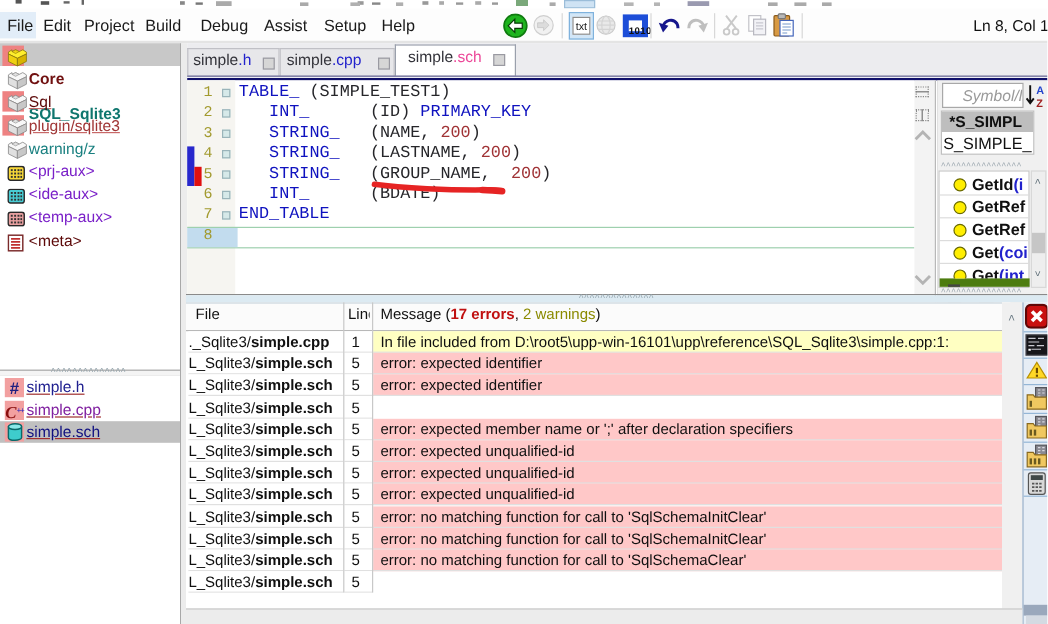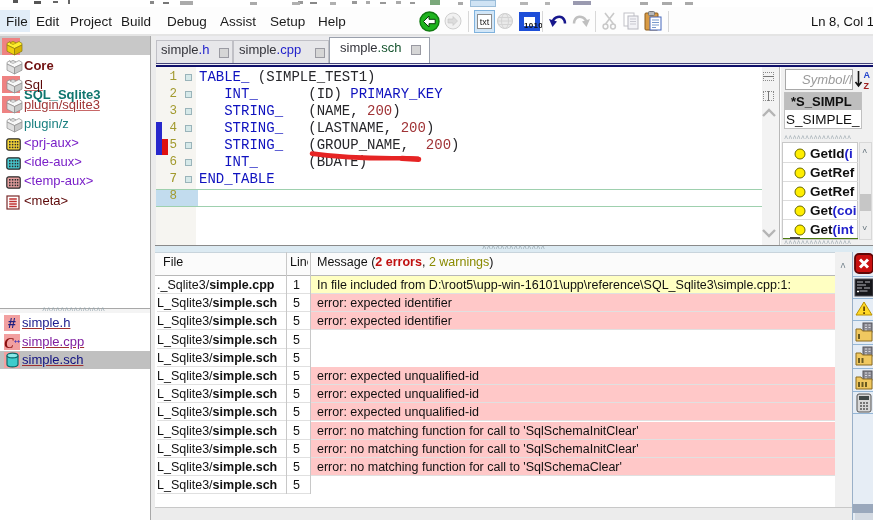--- a/index.html
+++ b/index.html
@@ -167,21 +167,21 @@
       </div>
       <div class="pkgrow" style="top:113.8px">
         <span class="ic" style="left:3px;top:1px">
           <svg width="17" height="16" viewBox="0 0 17 16">
  <polygon points="4,3 7,1.5 10,3 13,1.5 16,3.4 16,5 8.5,8.6 1,5 1,3.4 4,1.5" fill="#f8f8f8" stroke="#8c8c8c" stroke-width="0.7"></polygon>
  <polygon points="1,5 8.5,8.6 8.5,15 1,11.2" fill="#e0e0e0" stroke="#8c8c8c" stroke-width="0.7"></polygon>
  <polygon points="16,5 8.5,8.6 8.5,15 16,11.2" fill="#c8c8c8" stroke="#8c8c8c" stroke-width="0.7"></polygon>
  <polygon points="4,3 7,1.5 10,3 7,4.6" fill="#e0e0e0" stroke="#8c8c8c" stroke-width="0.5"></polygon>
           </svg>
         </span>
-        <span class="pkgtxt" style="color:#1a8080;font-weight:normal;">plugin/z</span>
+        <span class="pkgtxt" style="color:#1a8080;font-weight:normal;">warning/z</span>
       </div>
       <div class="pkgrow" style="top:133px">
         <span class="ic" style="left:3px;top:3px">
           <svg width="15" height="13" viewBox="0 0 15 13">
             <rect x="0.8" y="0.8" width="13.4" height="11.4" rx="2" fill="#f8d838" stroke="#282828" stroke-width="1.2"></rect>
             <g fill="#303030">
               <rect x="3" y="3" width="1.6" height="1.6"></rect>
               <rect x="5.8" y="3" width="1.6" height="1.6"></rect>
               <rect x="8.6" y="3" width="1.6" height="1.6"></rect>
               <rect x="11" y="3" width="1.4" height="1.6"></rect>
@@ -280,21 +280,21 @@
 <div class="abs" style="left:151px;top:36px;width:5px;height:484px;background:#ececec"></div>
 
 <div class="abs" style="left:156px;top:36px;width:717px;height:27px;background:#ececef"></div>
 <div class="abs" style="left:156px;top:40px;width:77px;height:23px;background:#e7e7ea;border:1px solid #c0c0c6;border-bottom:none"></div>
 <div class="abs" style="left:161px;top:42px;font-size:13px;color:#33333a">simple<span style="color:#2222cc">.h</span></div>
 <div class="abs" style="left:219px;top:48px;width:10px;height:10px;background:#d6d6d6;border:1px solid #9a9aa2"></div>
 <div class="abs" style="left:233px;top:40px;width:96px;height:23px;background:#e7e7ea;border:1px solid #c0c0c6;border-bottom:none"></div>
 <div class="abs" style="left:239px;top:42px;font-size:13px;color:#33333a">simple<span style="color:#2222cc">.cpp</span></div>
 <div class="abs" style="left:315px;top:48px;width:10px;height:10px;background:#d6d6d6;border:1px solid #9a9aa2"></div>
 <div class="abs" style="left:329px;top:37px;width:101px;height:26px;background:#fff;border:1px solid #9aa0ac;border-bottom:none"></div>
-<div class="abs" style="left:340px;top:40px;font-size:13px;color:#33333a">simple<span style="color:#14532d">.sch</span></div>
+<div class="abs" style="left:340px;top:40px;font-size:13px;color:#33333a">simple<span style="color:#ec4899">.sch</span></div>
 <div class="abs" style="left:411px;top:45px;width:10px;height:10px;background:#d6d6d6;border:1px solid #9a9aa2"></div>
 <div class="abs" style="left:156px;top:63px;width:717px;height:1px;background:#44447c"></div>
 <div class="abs" style="left:156px;top:64px;width:717px;height:1px;background:#eeeef4"></div>
 <div class="abs" style="left:156px;top:65px;width:717px;height:2px;background:#10106a"></div>
 
 <div class="abs" style="left:156px;top:67px;width:606px;height:178px;background:#fff"></div>
 <div class="abs" style="left:156px;top:67px;width:40px;height:178px;background:#f6f5f1"></div>
 
 <div class="abs" style="left:156px;top:189px;width:606px;height:1px;background:#9ed0ae"></div>
 <div class="abs" style="left:156px;top:206px;width:606px;height:1px;background:#9ed0ae"></div>
@@ -380,21 +380,21 @@
           <circle cx="6" cy="6" r="5" fill="#ffee00" stroke="#6a6a00"></circle>
         </svg>
         <span style="position:absolute;left:27px;font-size:13.5px">GetRef<span style="color:#2222cc"></span></span>
       </div>
       <div class="navrow" style="left:783px;top:201px;width:75px;border-bottom:1px solid #dcdcdc">
         <svg style="position:absolute;left:11px;top:4px" width="12" height="12" viewBox="0 0 12 12">
           <circle cx="6" cy="6" r="5" fill="#ffee00" stroke="#6a6a00"></circle>
         </svg>
         <span style="position:absolute;left:27px;font-size:13.5px">Get<span style="color:#2222cc">(coi</span></span>
       </div>
-      <div class="navrow" style="left:783px;top:220px;width:75px;border-bottom:1px solid #4d7c0f">
+      <div class="navrow" style="left:783px;top:220px;width:75px;border-bottom:7px solid #4d7c0f">
         <svg style="position:absolute;left:11px;top:4px" width="12" height="12" viewBox="0 0 12 12">
           <circle cx="6" cy="6" r="5" fill="#ffee00" stroke="#6a6a00"></circle>
         </svg>
         <span style="position:absolute;left:27px;font-size:13.5px">Get<span style="color:#2222cc">(int</span></span>
       </div>
     </div>
 <div class="abs" style="left:859px;top:142px;width:13px;height:98px;background:#eeeeee;border:1px solid #d8d8d8"></div>
 <div class="chev" style="left:862px;top:148px;font-size:9px;color:#5a6a74">^</div>
 <div class="abs" style="left:860px;top:194px;width:11px;height:17px;background:#c6c6c6"></div>
 <div class="chev" style="left:862px;top:221px;font-size:9px;color:#5a6a74;transform:scaleY(-1)">^</div>
@@ -408,21 +408,21 @@
 
 <div class="abs" style="left:155px;top:245px;width:718px;height:1px;background:#8a8a8a"></div>
 <div class="abs" style="left:155px;top:246px;width:718px;height:6px;background:#dcEAf2"></div>
 <div class="chev" style="left:482px;top:245px">^^^^^^^^^^^^^^</div>
 
 <div class="abs" style="left:155px;top:252px;width:718px;height:268px;background:#fff"></div>
 
 <div class="abs" style="left:155px;top:252px;width:680px;height:24px;background:#fbfbfb;border-top:1px solid #c8d4dc;border-bottom:1px solid #b8b8b8"></div>
 <div class="abs" style="left:163px;top:255px;font-size:12.5px;color:#111">File</div>
 <div class="abs" style="left:290px;top:255px;width:18px;overflow:hidden;font-size:12.5px;color:#111;white-space:nowrap">Line</div>
-<div class="abs" style="left:317px;top:255px;font-size:12.5px;color:#111">Message (<span style="color:#c01010;font-weight:bold">2 errors</span>, <span style="color:#8a8a00">2 warnings</span>)</div>
+<div class="abs" style="left:317px;top:255px;font-size:12.5px;color:#111">Message (<span style="color:#c01010;font-weight:bold">17 errors</span>, <span style="color:#8a8a00">2 warnings</span>)</div>
 <div class="vline" style="left:286px;top:252px;height:24px"></div>
 <div class="vline" style="left:310px;top:252px;height:24px"></div>
 <div id="console">
       <div class="crow" style="top:276px">
  <div class="cfile">._Sqlite3/<b>simple.cpp</b></div>
  <div class="clin">1</div>
  <div class="cmsg" style="background:#ffffc2">In file included from D:\root5\upp-win-16101\upp\reference\SQL_Sqlite3\simple.cpp:1:</div>
       </div>
       <div class="crow" style="top:294.2px">
  <div class="cfile">L_Sqlite3/<b>simple.sch</b></div>
@@ -434,20 +434,21 @@
  <div class="clin">5</div>
  <div class="cmsg" style="background:#ffc8c8">error: expected identifier</div>
       </div>
       <div class="crow" style="top:330.6px">
  <div class="cfile">L_Sqlite3/<b>simple.sch</b></div>
  <div class="clin">5</div>
       </div>
       <div class="crow" style="top:348.8px">
  <div class="cfile">L_Sqlite3/<b>simple.sch</b></div>
  <div class="clin">5</div>
+ <div class="cmsg" style="background:#ffc8c8">error: expected member name or ';' after declaration specifiers</div>
       </div>
       <div class="crow" style="top:367px">
  <div class="cfile">L_Sqlite3/<b>simple.sch</b></div>
  <div class="clin">5</div>
  <div class="cmsg" style="background:#ffc8c8">error: expected unqualified-id</div>
       </div>
       <div class="crow" style="top:385.2px">
  <div class="cfile">L_Sqlite3/<b>simple.sch</b></div>
  <div class="clin">5</div>
  <div class="cmsg" style="background:#ffc8c8">error: expected unqualified-id</div>

